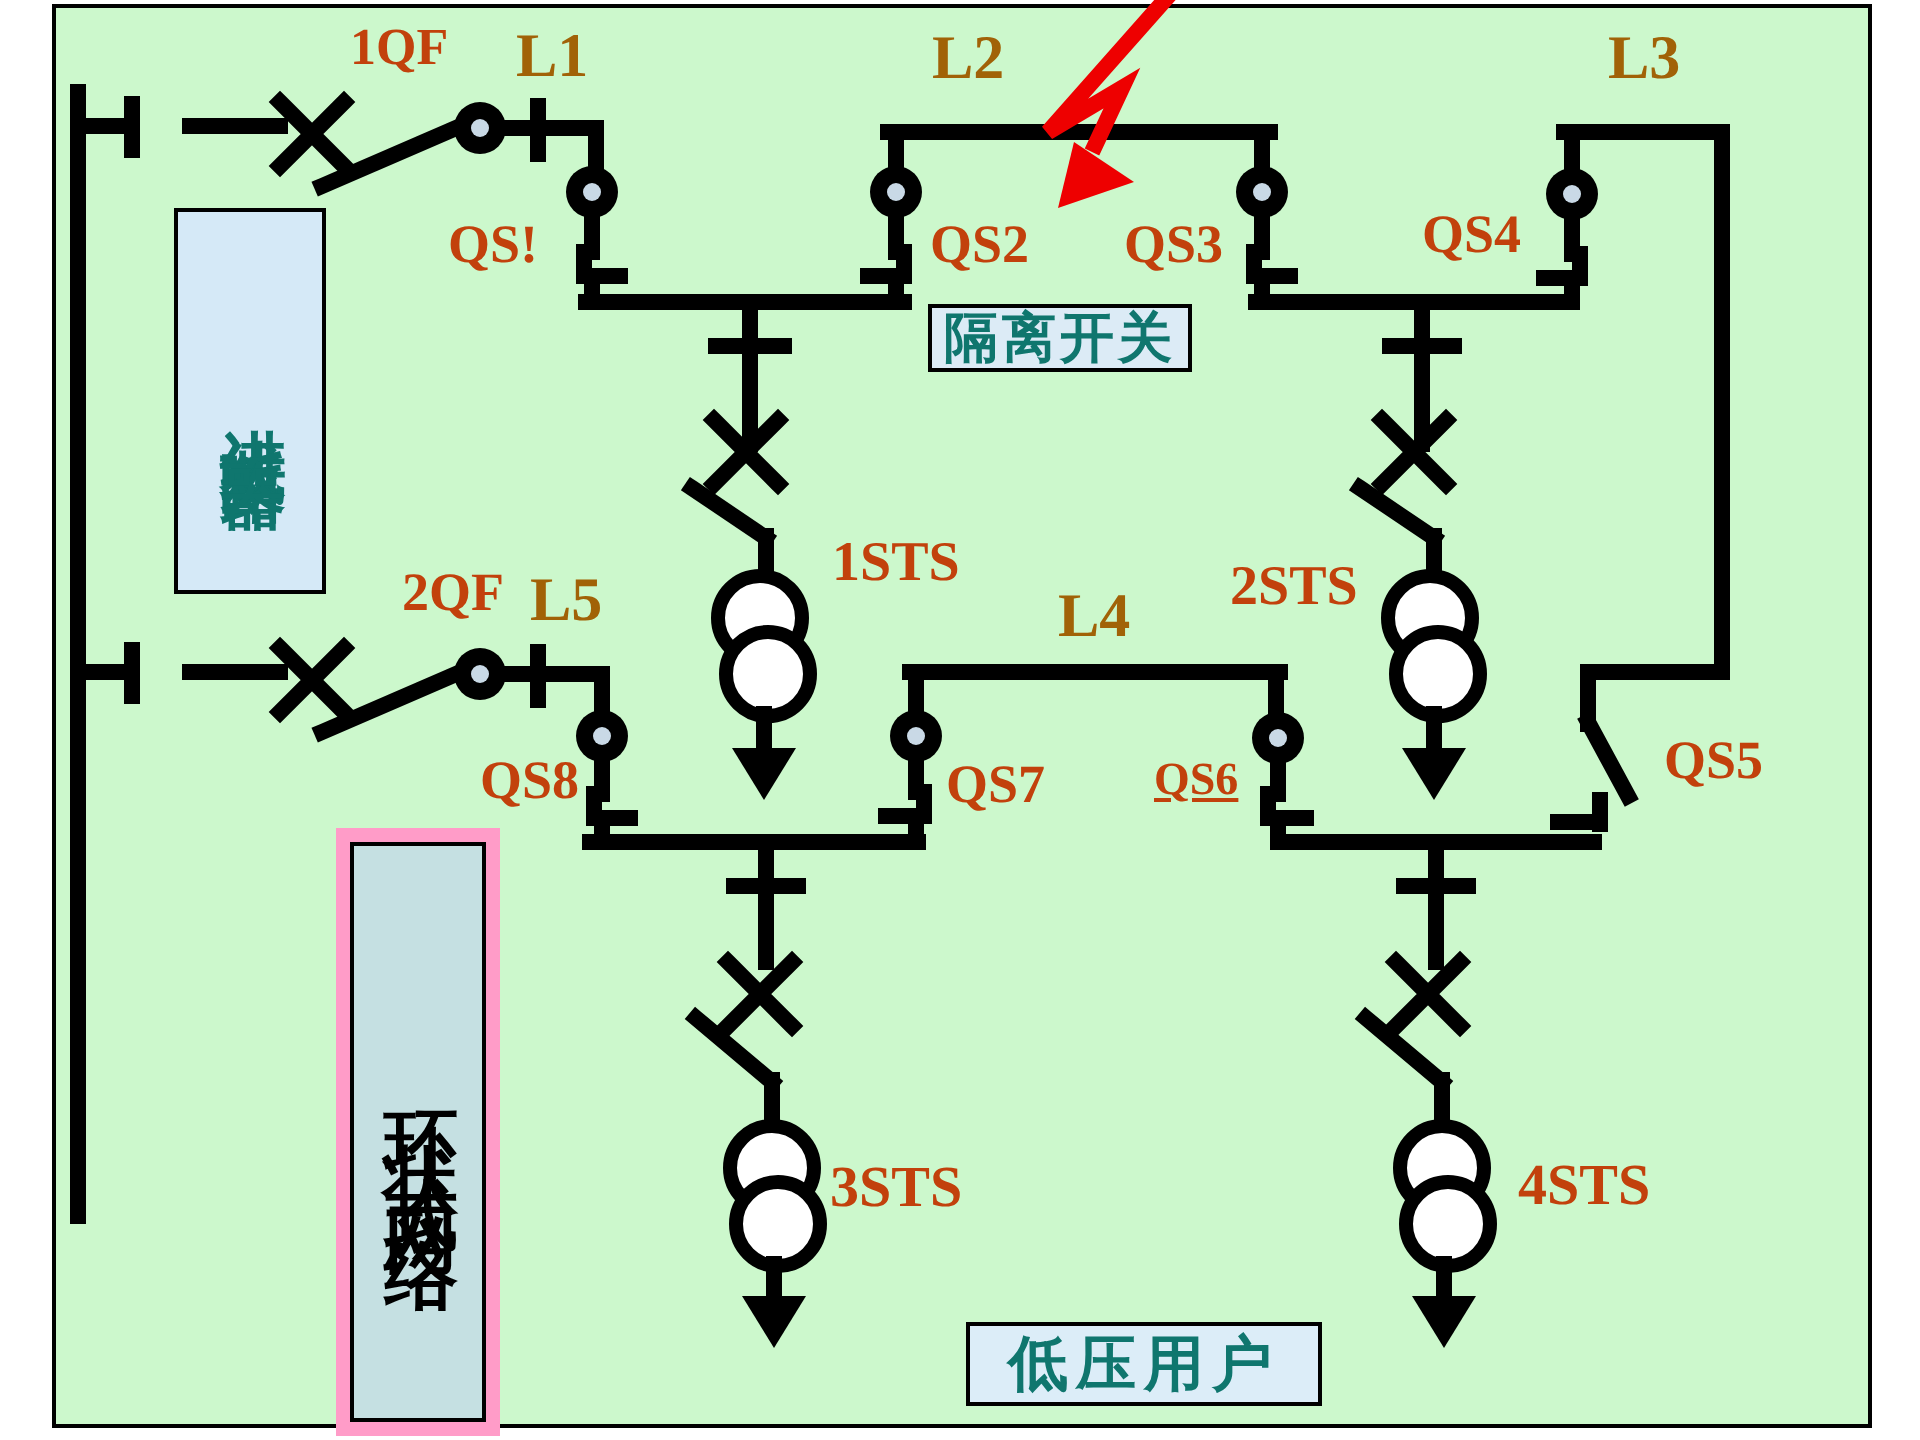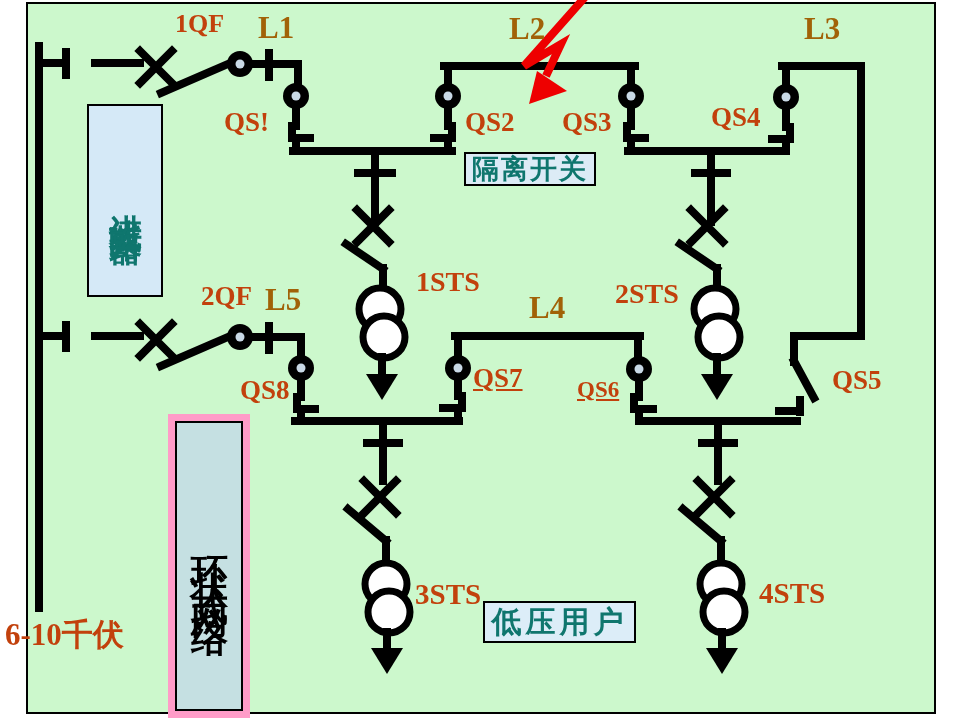--- a/index.html
+++ b/index.html
@@ -16,21 +16,21 @@
   .fault path{stroke:#ee0000;stroke-width:8;fill:none;stroke-linecap:butt;}
   .fault polygon{fill:#ee0000;stroke:none;}
   .lbl{position:absolute;font-weight:bold;color:#c2410c;line-height:1;white-space:nowrap;}
   .red{color:#a16207;}
   .callout{position:absolute;box-sizing:border-box;border:2px solid #000;
            display:flex;align-items:center;justify-content:center;
            font-weight:bold;color:#0f766e;}
   .vtext{writing-mode:vertical-rl;text-orientation:upright;}
   #incoming-box{left:87px;top:104px;width:76px;height:193px;background:#d5e9f7;font-size:33px;letter-spacing:5px;}
   #isolator-box{left:464px;top:152px;width:132px;height:34px;background:#dcebf6;font-size:27px;letter-spacing:2px;}
-  #lv-box{left:483px;top:601px;width:153px;height:42px;background:#dcedf8;font-size:30px;letter-spacing:4px;}
+  #lv-box{left:483px;top:661px;width:178px;height:42px;background:#dcedf8;font-size:30px;letter-spacing:4px;}
   #ring-outer{position:absolute;left:168px;top:414px;width:82px;height:304px;background:#ff9cc8;
               box-sizing:border-box;padding:7px;}
   #ring-inner{width:100%;height:100%;background:#c5e0e2;border:2px solid #000;box-sizing:border-box;
               display:flex;align-items:center;justify-content:center;
               font-weight:bold;font-size:37px;letter-spacing:16px;color:#000;}
 </style>
 </head>
 <body>
 
 <div id="stage">
@@ -225,38 +225,37 @@
     </g>
 
     <g class="fault">
       <path d="M586 -4 L524 66 L561 44 L546 76"></path>
       <polygon points="529,104 537,71 567,91"></polygon>
     </g>
   </svg>
 
   <div class="lbl" style="left:175px;top:11px;font-size:26px;">1QF</div>
   <div class="lbl red" style="left:258px;top:12px;font-size:31px;">L1</div>
-  <div class="lbl red" style="left:466px;top:13px;font-size:31px;margin-left:43px;">L2</div>
+  <div class="lbl red" style="left:466px;top:13px;font-size:31px;">L2</div>
   <div class="lbl red" style="left:804px;top:13px;font-size:31px;">L3</div>
   <div class="lbl" style="left:224px;top:109px;font-size:27px;">QS!</div>
   <div class="lbl" style="left:465px;top:109px;font-size:27px;">QS2</div>
   <div class="lbl" style="left:562px;top:109px;font-size:27px;">QS3</div>
   <div class="lbl" style="left:711px;top:104px;font-size:27px;">QS4</div>
   <div class="lbl" style="left:176px;top:283px;font-size:27px;margin-left:25px;">2QF</div>
   <div class="lbl red" style="left:265px;top:284px;font-size:31px;">L5</div>
   <div class="lbl" style="left:416px;top:268px;font-size:28px;">1STS</div>
   <div class="lbl red" style="left:529px;top:292px;font-size:31px;">L4</div>
   <div class="lbl" style="left:615px;top:280px;font-size:28px;">2STS</div>
   <div class="lbl" style="left:240px;top:377px;font-size:27px;">QS8</div>
-  <div class="lbl" style="left:473px;top:365px;font-size:27px;text-decoration:underline;">QS7</div>
+  <div class="lbl" style="left:473px;top:379px;font-size:27px;">QS7</div>
   <div class="lbl" style="left:577px;top:378px;font-size:23px;text-decoration:underline;">QS6</div>
   <div class="lbl" style="left:832px;top:367px;font-size:27px;">QS5</div>
   <div class="lbl" style="left:415px;top:580px;font-size:29px;">3STS</div>
   <div class="lbl" style="left:759px;top:579px;font-size:29px;">4STS</div>
-  <div class="lbl" style="left:5px;top:619px;font-size:31px;">6-10千伏</div>
 
   <div class="callout vtext" id="incoming-box">进线断路器</div>
   <div class="callout" id="isolator-box">隔离开关</div>
   <div class="callout" id="lv-box">低压用户</div>
   <div id="ring-outer">
     <div id="ring-inner" class="vtext">环状式网络</div>
   </div>
 </div>
 
 </body></html>

